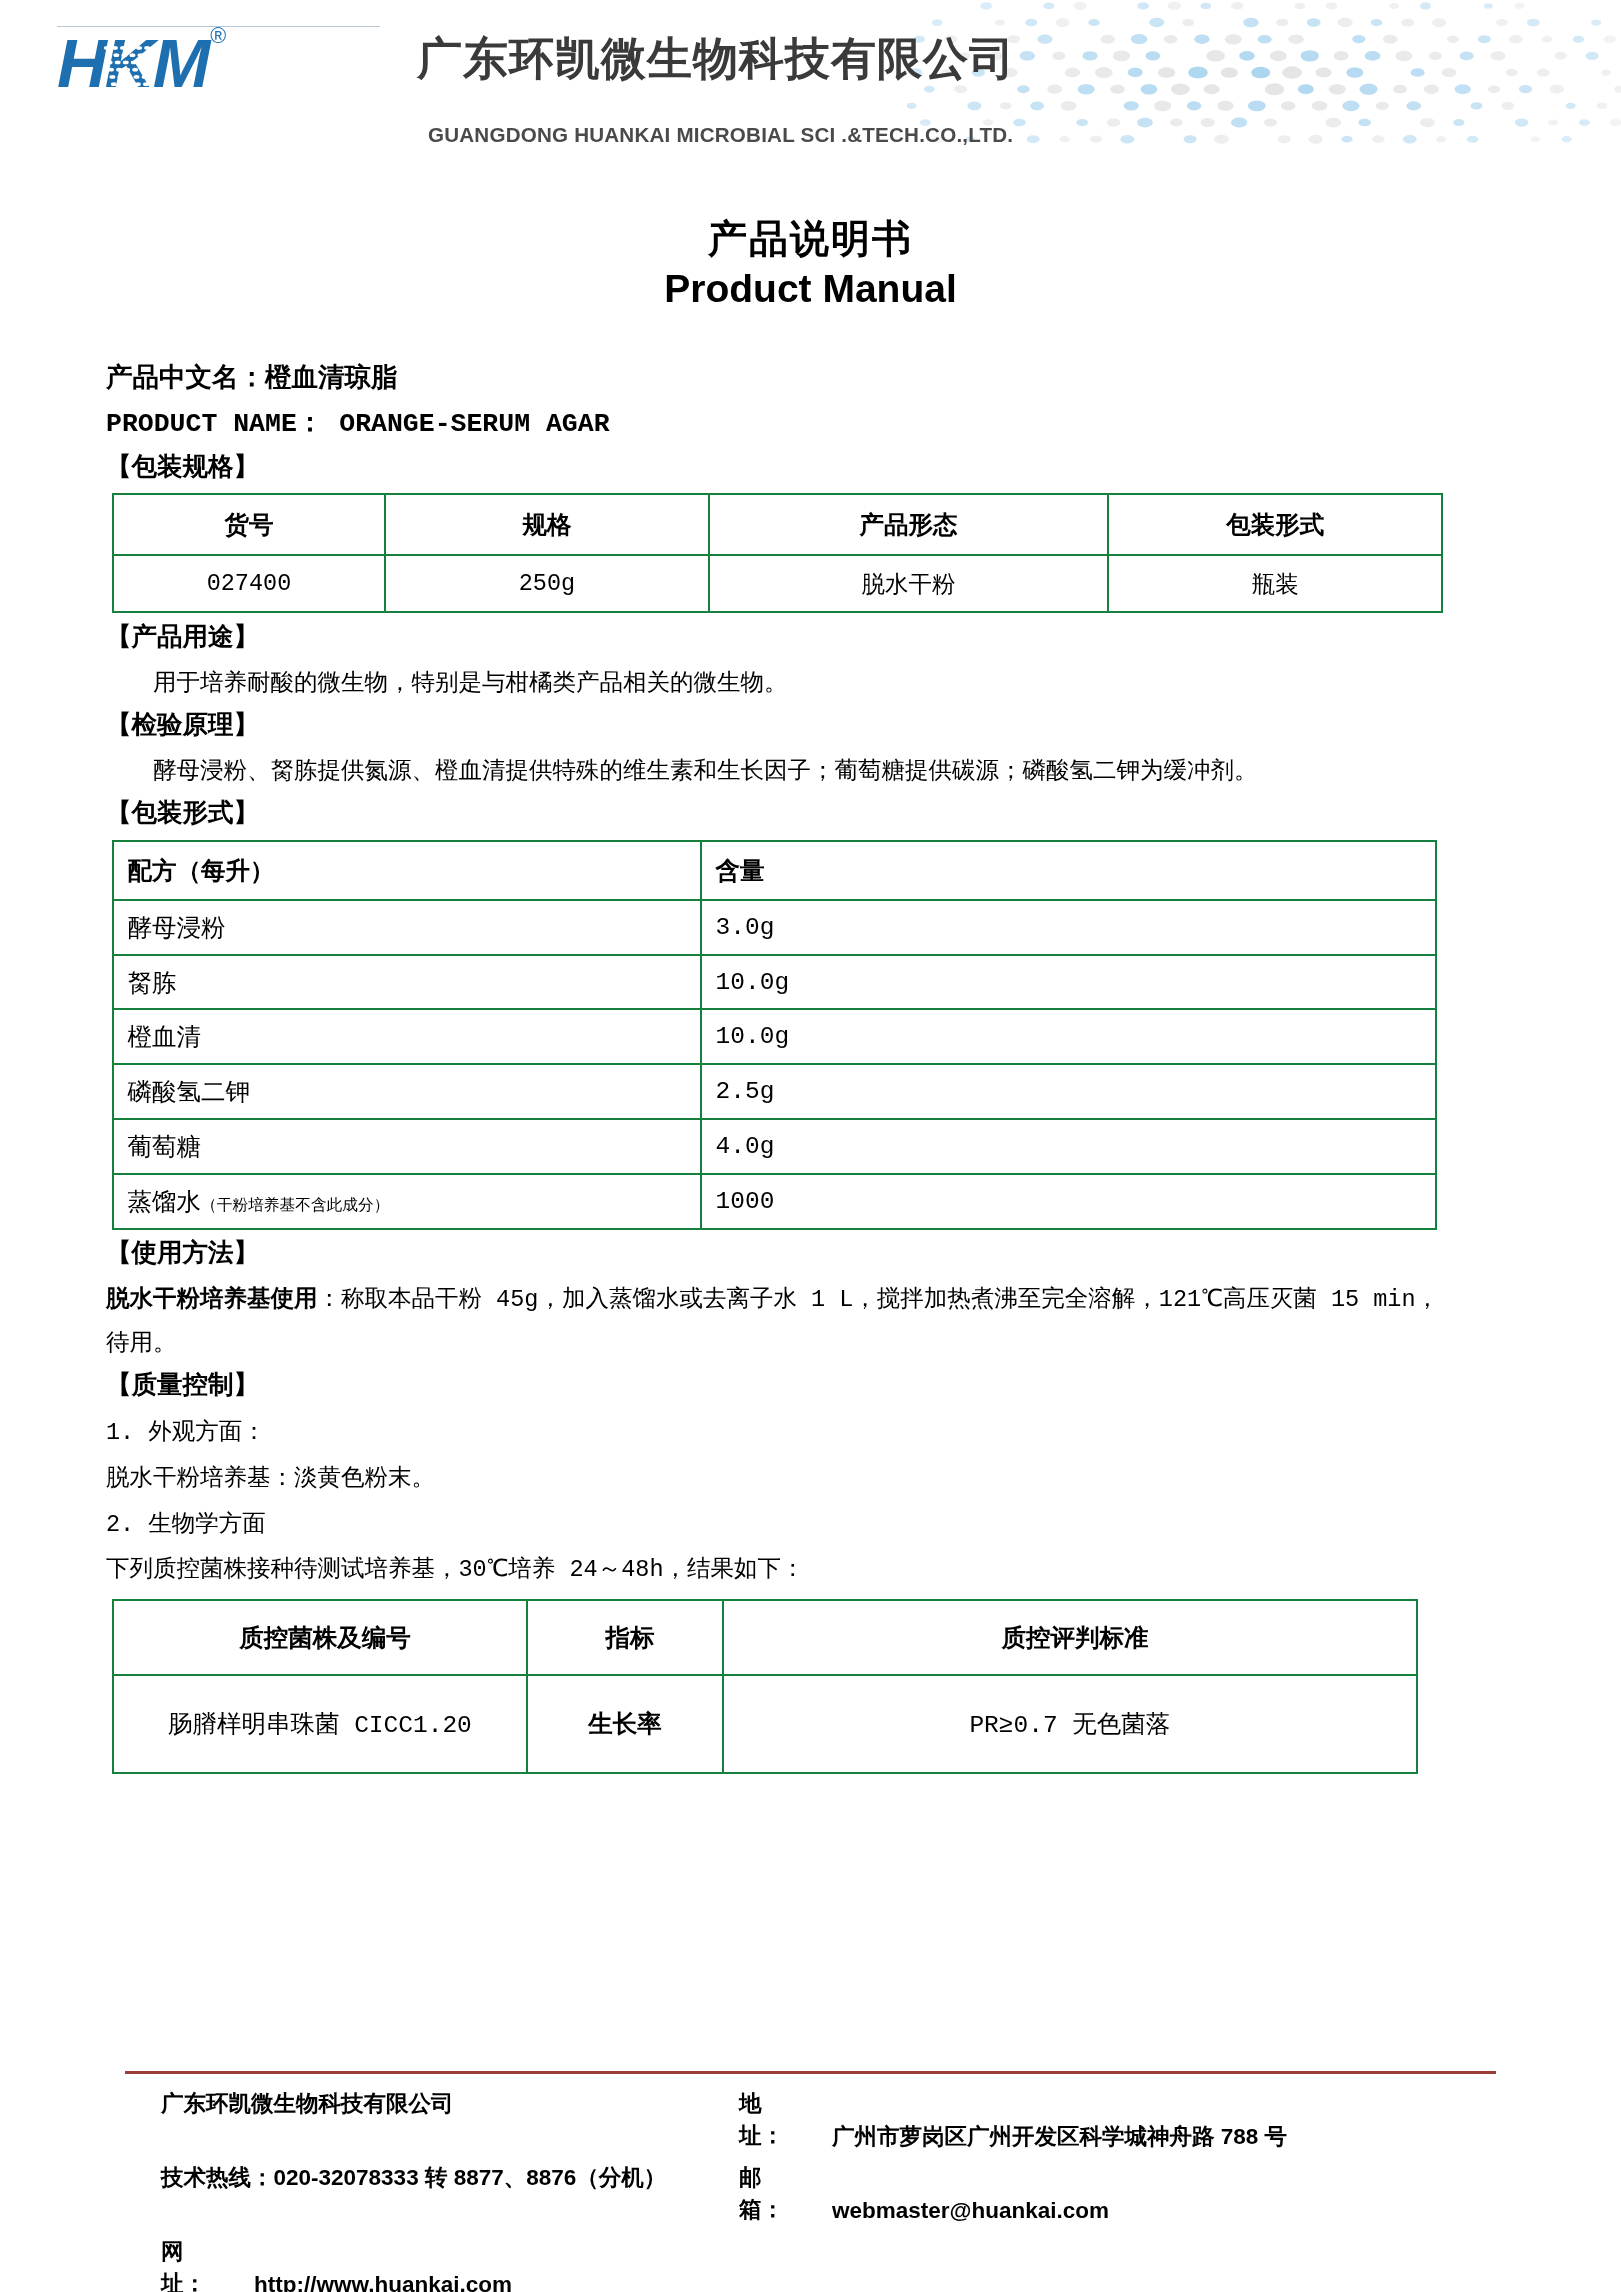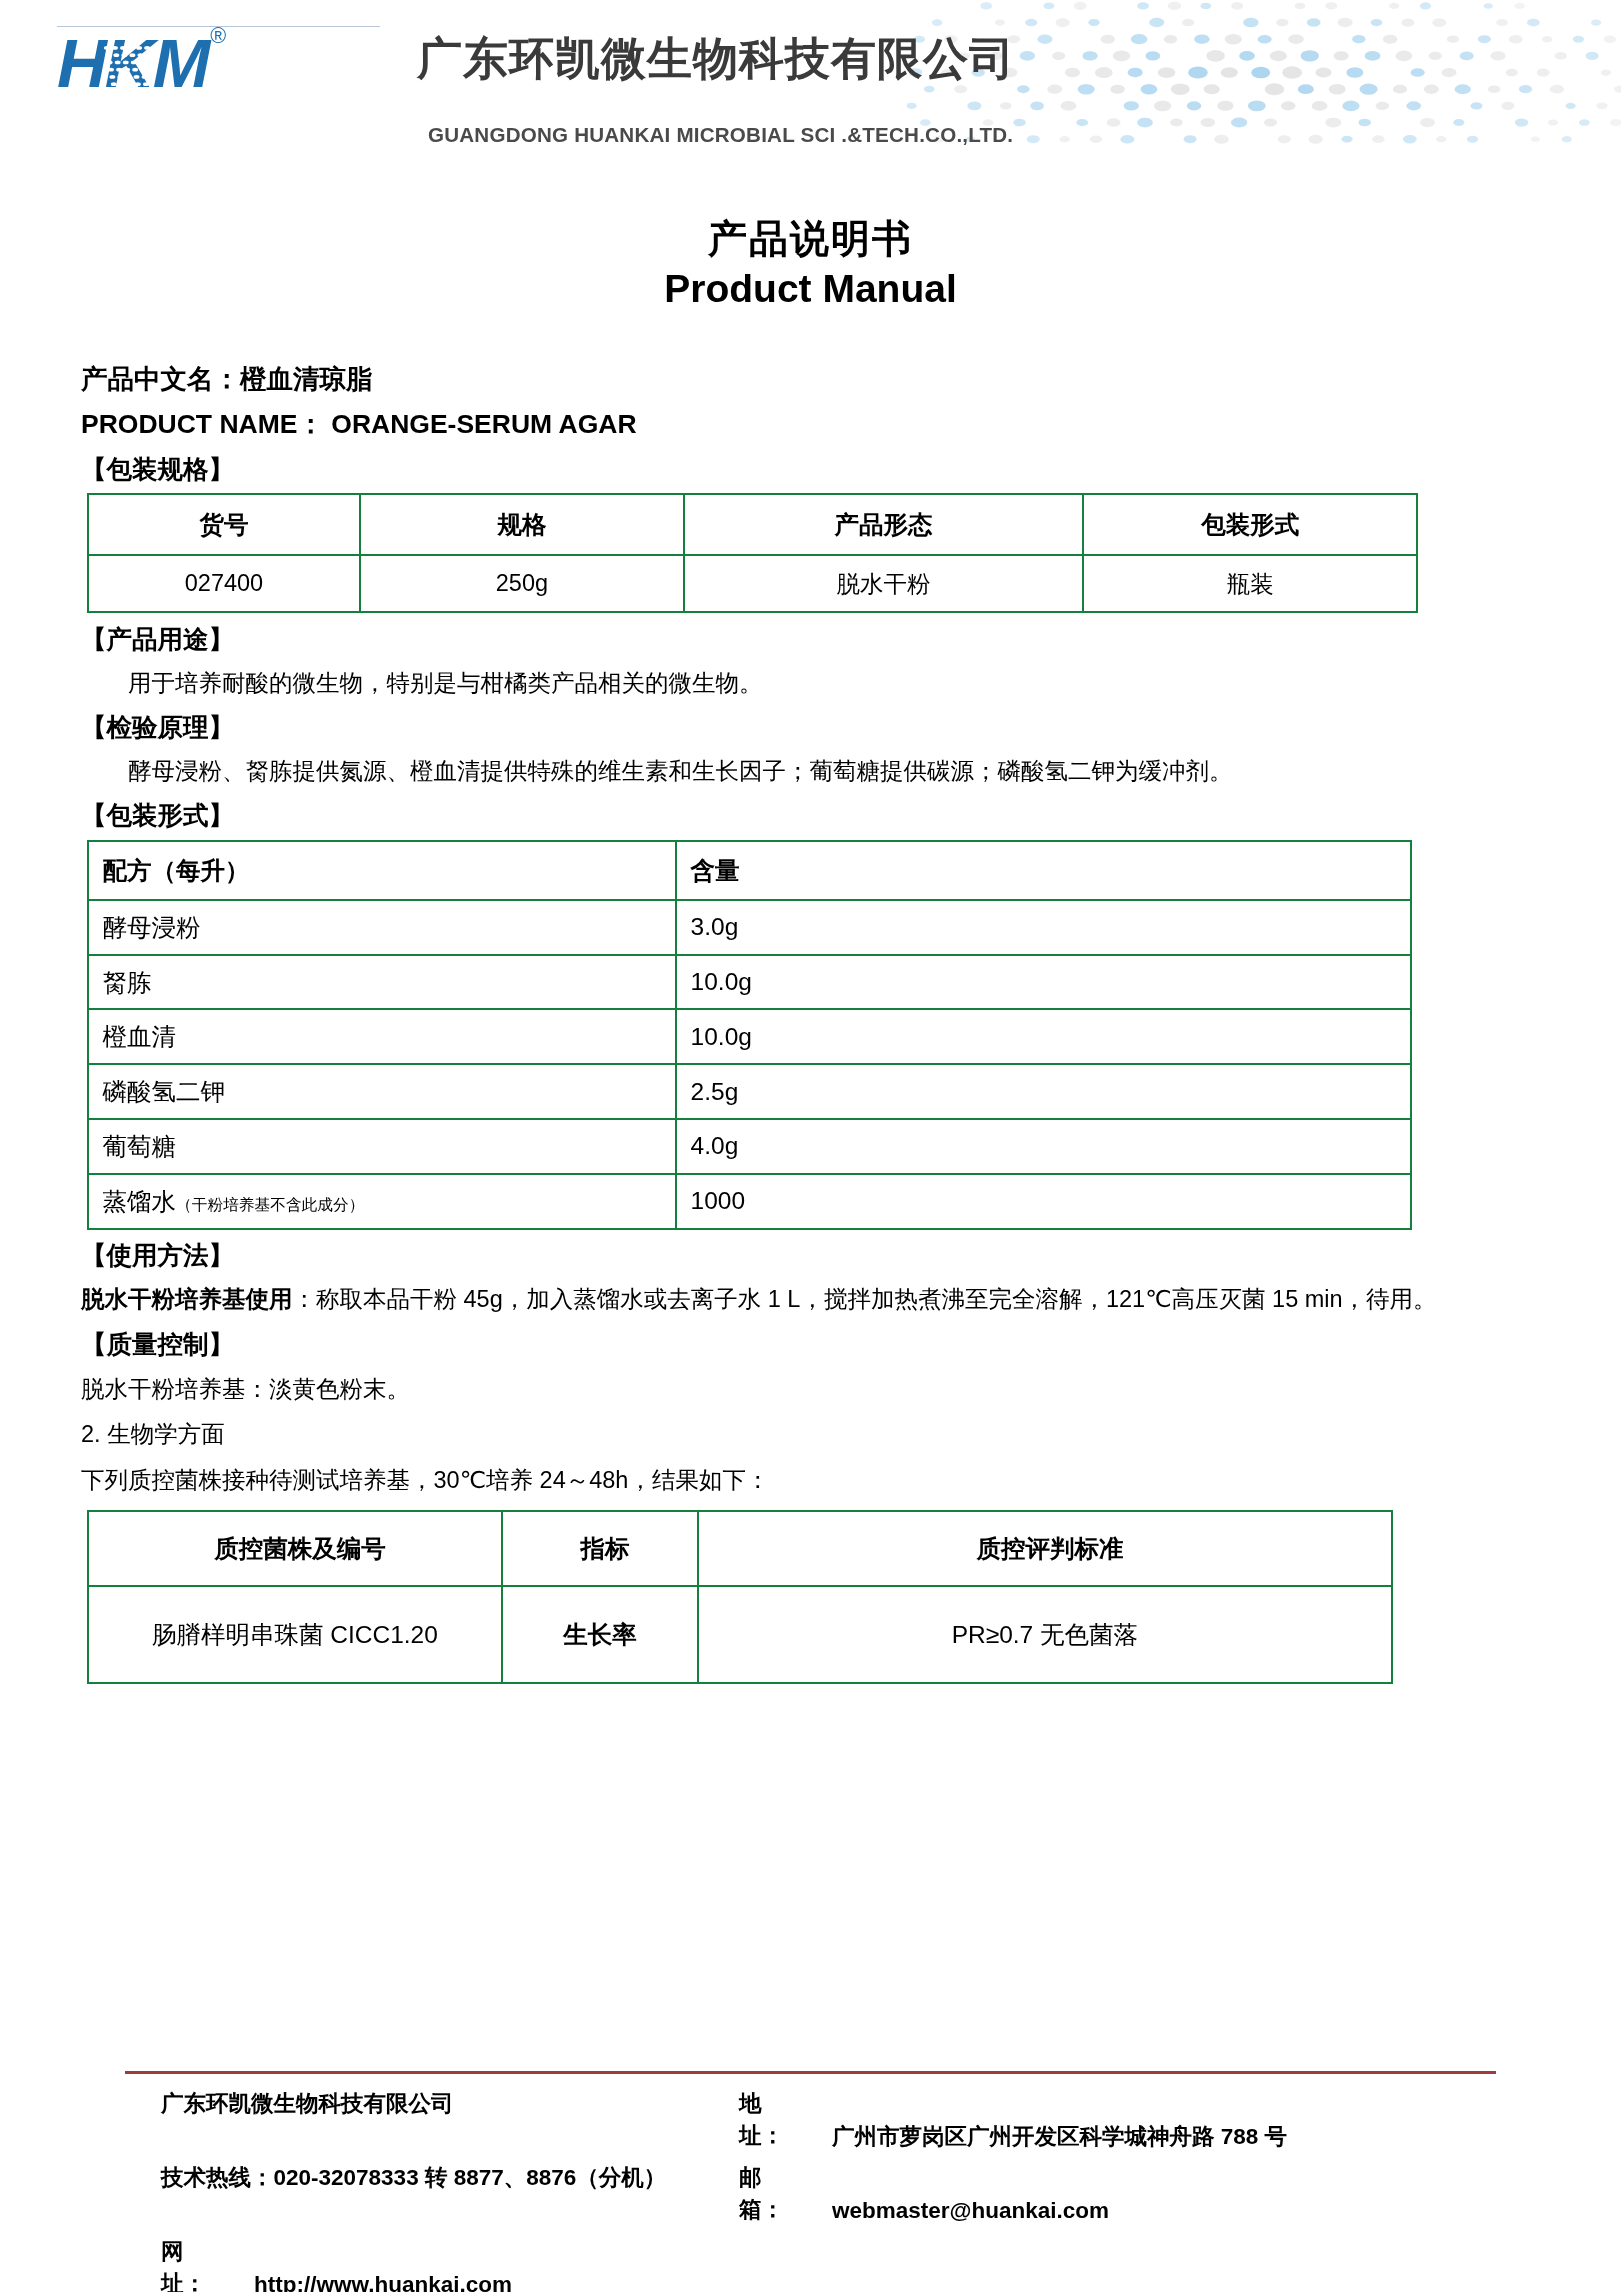--- a/index.html
+++ b/index.html
@@ -110,22 +110,23 @@
     letter-spacing: 0px;
     line-height: 1.28;
   }
 
   
   .page-body {
     padding: 0 0 0 0;
     margin-top: 45px;
   }
   .content {
-    margin-left: 81px;
+    margin-left: 106px;
     margin-right: 161px;
+    font-family: Liberation Mono, monospace;
   }
 
   .prod-name-cn {
     font-size: 26.5px;
     font-weight: bold;
     line-height: 1.55;
     margin-bottom: 3.9px;
   }
   .prod-name-en {
     font-size: 26.5px;
@@ -573,20 +574,21 @@
           <td><span>蒸馏水</span><span class="sub-note">（干粉培养基不含此成分）</span></td>
           <td>1000</td>
         </tr>
       </tbody>
     </table>
 
     <div class="section-head">【使用方法】</div>
     <div class="para-noindent"><b>脱水干粉培养基使用</b><span>：称取本品干粉 45g，加入蒸馏水或去离子水 1 L，搅拌加热煮沸至完全溶解，121℃高压灭菌 15 min，待用。</span></div>
 
     <div class="section-head">【质量控制】</div>
+    <div class="para-tight">1. 外观方面：</div>
     <div class="para-tight">脱水干粉培养基：淡黄色粉末。</div>
     <div class="para-tight">2. 生物学方面</div>
     <div class="para-tight">下列质控菌株接种待测试培养基，30℃培养 24～48h，结果如下：</div>
 
     <table class="tbl-qc">
       <colgroup>
           <col style="width:414px">
           <col style="width:196px">
           <col style="width:694px">
         </colgroup>

